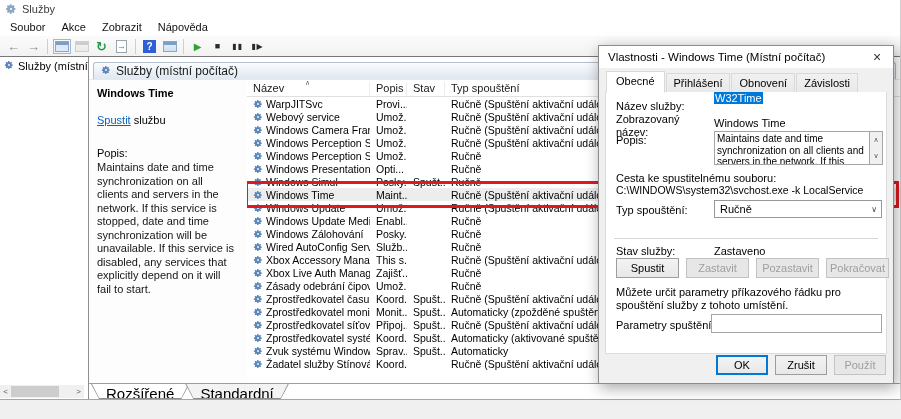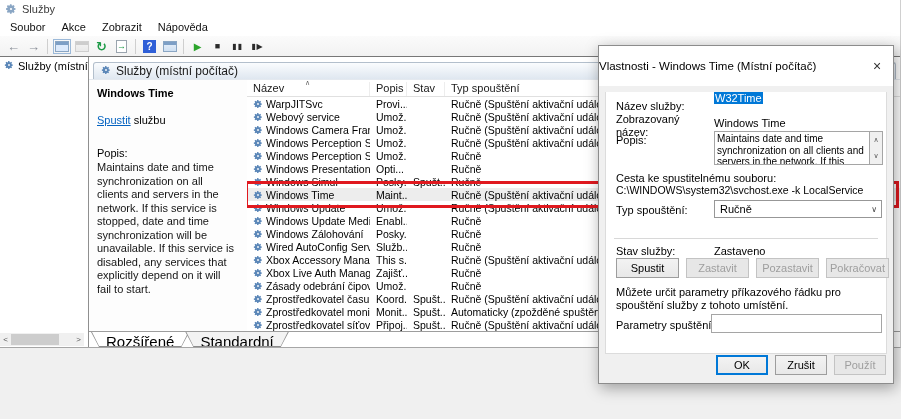--- a/index.html
+++ b/index.html
@@ -7,21 +7,21 @@
   body {
     position: relative;
     font-family: "Liberation Sans", "DejaVu Sans", sans-serif;
     font-size: 11px;
     color: #000;
     background: #f0f0f0;
     overflow: hidden;
   }
   
   .window {
-    position: absolute; left:0; top:0; width:901px; height:348px;
+    position: absolute; left:0; top:0; width:901px; height:400px;
     background:#fff; border-bottom:1px solid #a6a6a6; border-right:1px solid #d0d0d0;
   }
   .titlebar { height:18px; display:flex; align-items:center; padding-left:5px; background:#fff; }
   .titlebar .app-title { margin-left:5px; color:#3c3c3c; font-size:11px; }
   .menubar { height:18px; display:flex; align-items:center; background:#fff; padding-left:2px; }
   .menu-item { padding:2px 8px; color:#111; cursor:default; }
   .toolbar {
     height:21px; display:flex; align-items:center; gap:1px; padding-left:4px;
     background:linear-gradient(#fbfbfb,#f2f2f2); border-bottom:1px solid #777;
   }
@@ -79,21 +79,21 @@
   .bottom-tabs { height:16px; border-top:1px solid #9d9d9d; display:flex; padding-left:2px; background:#fff; }
   .btab-outer { height:15px; margin-right:-4px; clip-path:polygon(0 0,100% 0,calc(100% - 8px) 100%,8px 100%); background:#8c8c8c; padding:0; }
   .btab-inner { height:14px; margin:0 1px 1px 1px; clip-path:polygon(0 0,100% 0,calc(100% - 7px) 100%,7px 100%); background:#fff; padding:1px 14px 0 14px; font-size:15px; }
   .btab-outer.inactive .btab-inner { background:#f3f3f3; }
 
   
   .dialog {
     position:absolute; left:598px; top:45px; width:296px; height:339px; z-index:20;
     background:#f0f0f0; border:1px solid #8c8c8c; box-shadow:2px 4px 14px rgba(0,0,0,.35);
   }
-  .dlg-title { height:40px; background:#fff; display:flex; align-items:center; font-size:11.5px; }
+  .dlg-title { height:22px; background:#fff; display:flex; align-items:center; padding-left:9px; font-size:11.5px; }
   .dlg-title .t { flex:1; }
   .dlg-close { width:32px; height:23px; display:flex; align-items:center; justify-content:center; font-size:14px; color:#333; }
   .dlg-tabs { display:flex; padding:5px 0 0 7px; position:relative; height:25px; }
   .dlg-tabs::after { content:""; position:absolute; left:6px; right:6px; bottom:0; border-bottom:1px solid #d9d9d9; }
   .dtab { border:1px solid #d9d9d9; background:linear-gradient(#f1f1f1,#e9e9e9); padding:3px 7px 2px 7px; margin-right:1px; font-size:11px; position:relative; }
   .dtab.active { background:#fff; border-bottom-color:#fff; z-index:2; padding:3px 9px; margin-top:-2px; }
   .dlg-page { position:absolute; left:6px; right:6px; top:46px; height:262px; background:#fff; border:1px solid #dcdcdc; border-top:none; }
   .fld-label { position:absolute; left:10px; color:#000; line-height:12.5px; }
   .fld-value { position:absolute; left:108px; }
   .hl { background:#0078d7; color:#fff; padding:0 1px; }
@@ -480,20 +480,26 @@
           </div>
       </div>
     </div>
   </div>
 </div>
 
 <div class="dialog">
   <div class="dlg-title">
     <span class="t">Vlastnosti - Windows Time (Místní počítač)</span>
     <span class="dlg-close">×</span>
+  </div>
+  <div class="dlg-tabs">
+    <span class="dtab active">Obecné</span>
+    <span class="dtab">Přihlášení</span>
+    <span class="dtab">Obnovení</span>
+    <span class="dtab">Závislosti</span>
   </div>
   <div class="dlg-page">
     <span class="fld-label" style="top:8px">Název služby:</span>
     <span class="fld-value" style="top:0"><span class="hl">W32Time</span></span>
     <span class="fld-label" style="top:21px; width:90px">Zobrazovaný název:</span>
     <span class="fld-value" style="top:25px">Windows Time</span>
     <span class="fld-label" style="top:42px">Popis:</span>
     <div class="desc-box">Maintains date and time synchronization on all clients and servers in the network. If this service is stopped, date and time synchronization will be</div>
     <div class="desc-scroll">
       <span>∧</span>

